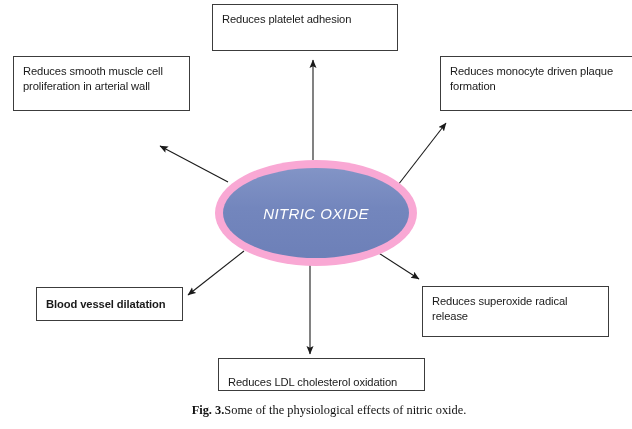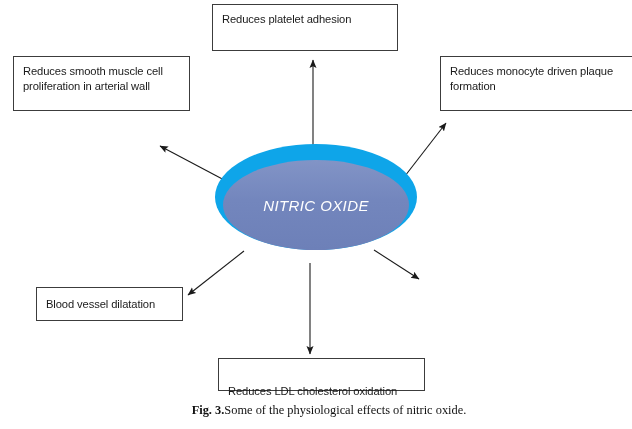--- a/index.html
+++ b/index.html
@@ -33,35 +33,35 @@
     color: #1a1a1a;
     font-family: "Liberation Sans", sans-serif;
     font-size: 11.2px;
     line-height: 15px;
     padding: 7px 9px 6px 9px;
     letter-spacing: -0.1px;
   }
   .box-top        { left: 212px; top: 4px;   width: 186px; height: 47px; }
   .box-top-left   { left: 13px;  top: 56px;  width: 177px; height: 55px; }
   .box-top-right  { left: 440px; top: 56px;  width: 213px; height: 55px; }
-  .box-bottom-left{ left: 36px;  top: 287px; width: 147px; height: 34px; padding-top: 9px; }
+  .box-bottom-left{ left: 36px;  top: 287px; width: 147px; height: 34px; padding-top: 9px; font-weight: bold; }
   .box-bottom-right{left: 422px; top: 286px; width: 187px; height: 51px; }
-  .box-bottom     { left: 218px; top: 358px; width: 207px; height: 33px; padding-top: 25px; }
+  .box-bottom     { left: 218px; top: 358px; width: 207px; height: 33px; padding-top: 16px; }
 
   .nitric-ellipse {
     position: absolute;
     left: 215px;
-    top: 144px;
+    top: 160px;
     width: 202px;
     height: 106px;
     border-radius: 50%;
-    background: #0ea5e9;
+    background: #f9a8d4;
     box-sizing: border-box;
     display: flex;
-    align-items: flex-end;
+    align-items: center;
     justify-content: center;
   }
   .nitric-inner {
     width: 186px;
     height: 90px;
     border-radius: 50%;
     background: linear-gradient(180deg, #8294c6 0%, #7386bd 45%, #6d80b8 100%);
     display: flex;
     align-items: center;
     justify-content: center;
@@ -115,20 +115,23 @@
   </div>
 
   <div class="effect-box box-top-right">
     <span>Reduces monocyte driven plaque formation</span>
   </div>
 
   <div class="effect-box box-bottom-left">
     <span>Blood vessel dilatation</span>
   </div>
 
+  <div class="effect-box box-bottom-right">
+    <span>Reduces superoxide radical release</span>
+  </div>
 
   <div class="effect-box box-bottom">
     <span>Reduces LDL cholesterol oxidation</span>
   </div>
 
   <div class="nitric-ellipse">
     <div class="nitric-inner">
       <span class="nitric-label">NITRIC OXIDE</span>
     </div>
   </div>

